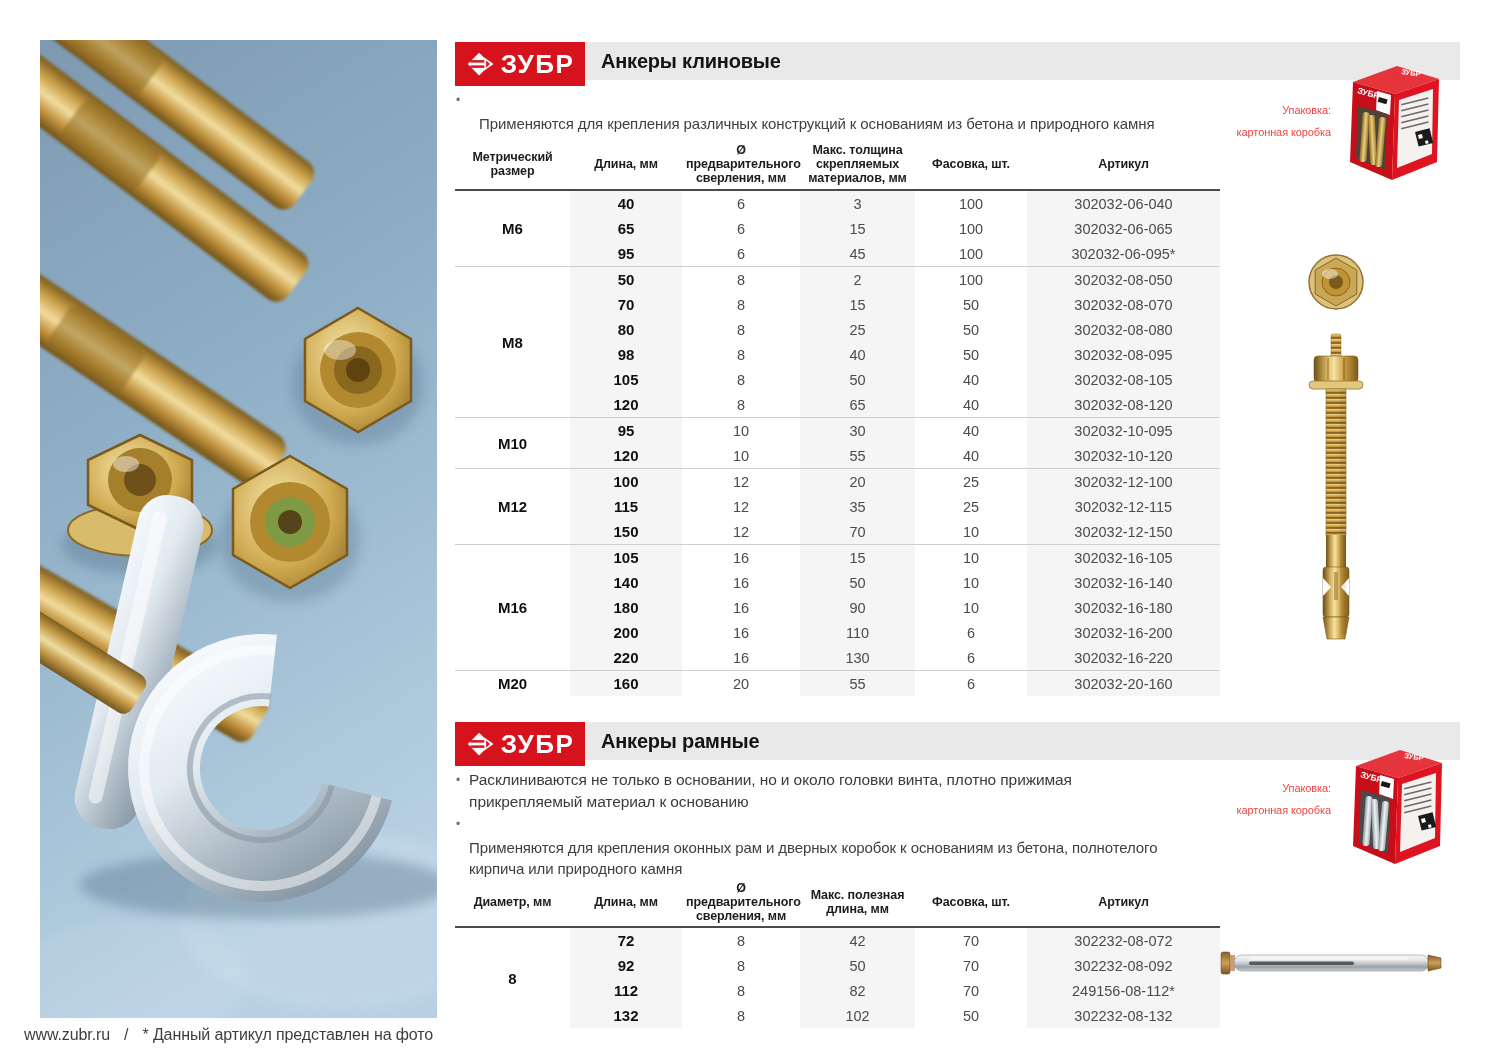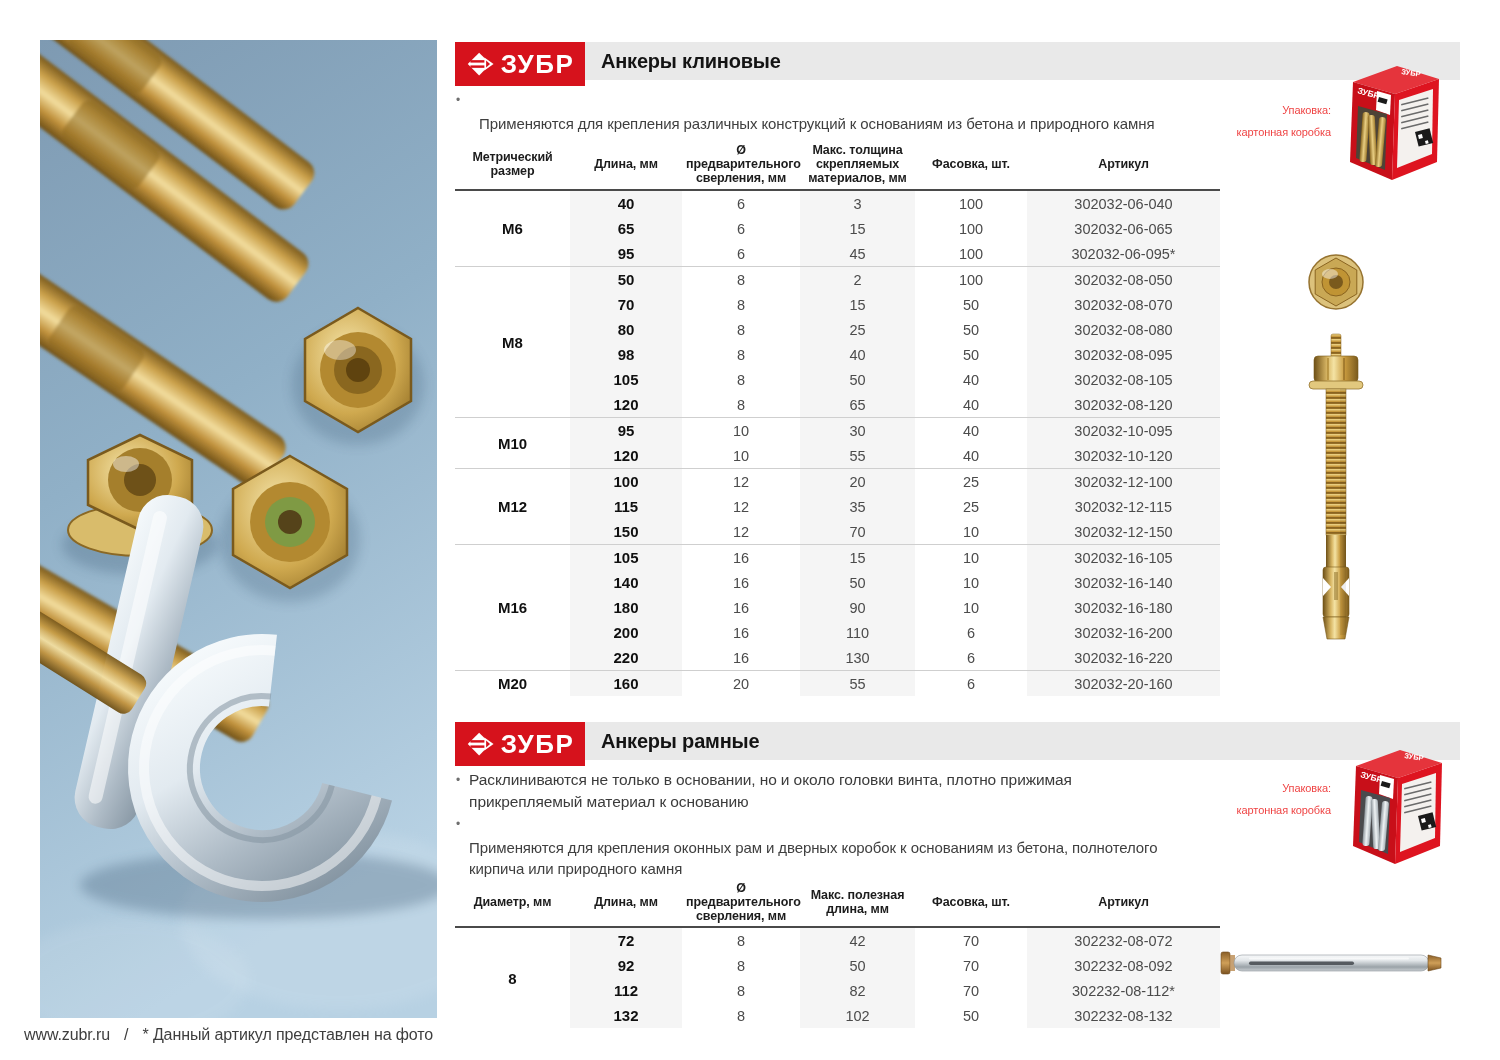--- a/index.html
+++ b/index.html
@@ -406,21 +406,21 @@
             <td>8</td>
             <td class="band">50</td>
             <td>70</td>
             <td class="band">302232-08-092</td>
           </tr>
           <tr>
             <td class="len">112</td>
             <td>8</td>
             <td class="band">82</td>
             <td>70</td>
-            <td class="band">302232-08-112*</td>
+            <td class="band">249156-08-112*</td>
           </tr>
           <tr>
             <td class="len">132</td>
             <td>8</td>
             <td class="band">102</td>
             <td>50</td>
             <td class="band">302232-08-132</td>
           </tr>
         </tbody>
       </table>

